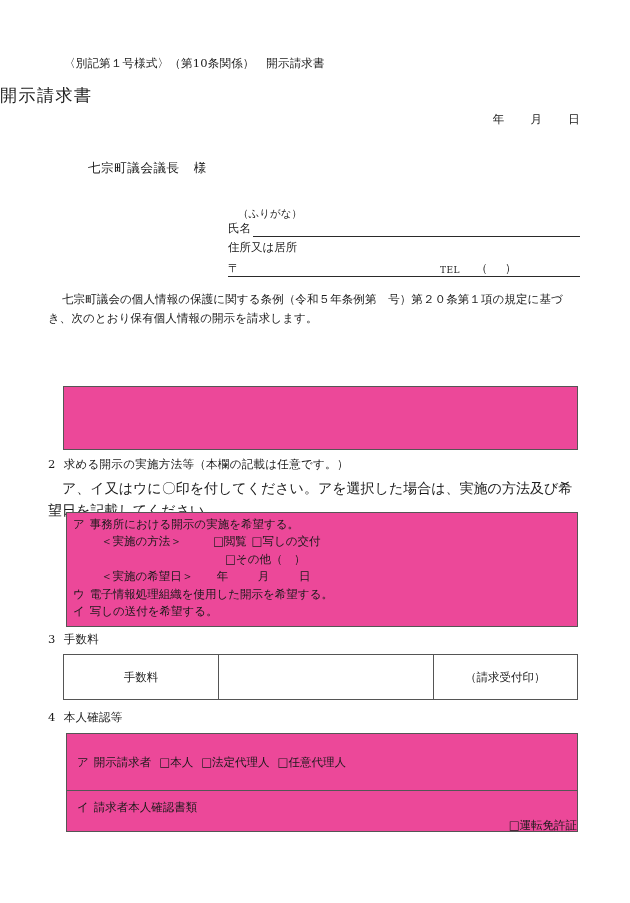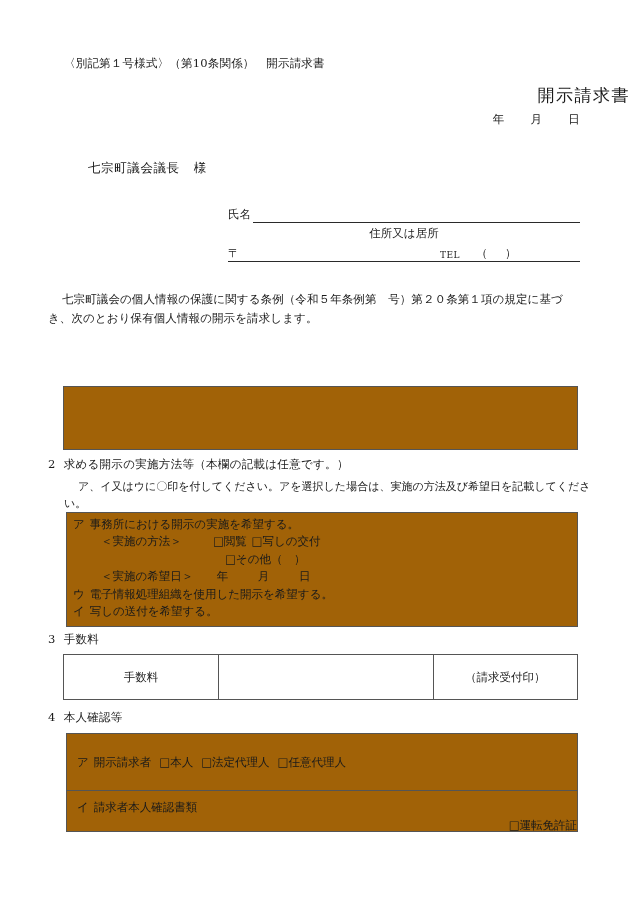--- a/index.html
+++ b/index.html
@@ -29,21 +29,21 @@
     top: 56px;
     font-size: 11.5px;
     letter-spacing: 0.2px;
     white-space: nowrap;
   }
   .doc-title {
     position: absolute;
     left: 0;
     top: 84px;
     width: 630px;
-    text-align: right;
+    text-align: left;
     font-size: 17px;
     letter-spacing: 1.5px;
   }
   .date-line {
     position: absolute;
     right: 50px;
     top: 112px;
     font-size: 11.5px;
     letter-spacing: 0.3px;
   }
@@ -79,21 +79,20 @@
   }
   .field-label { white-space: nowrap; }
   .field-rule {
     flex: 1;
     border-bottom: 1px solid #2a2a2a;
     height: 13px;
     margin-left: 2px;
   }
   .plain-row {
     line-height: 1.75;
-    text-align: center;
   }
   .postal-row {
     display: flex;
     align-items: flex-end;
     border-bottom: 1px solid #2a2a2a;
     margin-top: 3px;
   }
   .postal-mark { width: 212px; }
   .tel-label {
     font-size: 9px;
@@ -120,33 +119,33 @@
     font-size: 11.5px;
     letter-spacing: 0.3px;
     white-space: nowrap;
   }
   .sec-heading .num { margin-right: 8px; }
 
   .box {
     position: absolute;
     border: 1.2px solid #555555;
     box-sizing: border-box;
-    background: #a16207;
+    background: #ec4899;
   }
 
   #sec1-heading { left: 48px; top: 360px; }
   #sec1-box { left: 63px; top: 386px; width: 515px; height: 64px; }
 
   #sec2-heading { left: 48px; top: 457px; }
   .sec2-note {
     position: absolute;
-    left: 64px;
+    left: 48px;
     top: 478px;
     width: 536px;
-    font-size: 11px;
+    font-size: 14px;
     line-height: 1.55;
     text-indent: 14px;
   }
   #sec2-box { left: 66px; top: 512px; width: 512px; height: 115px; }
   .sec2-list {
     padding: 3px 0 0 6px;
     font-size: 11.5px;
     line-height: 1.52;
   }
   .sec2-list .indent1 { padding-left: 28px; }
@@ -213,20 +212,21 @@
     <span>年</span>
     <span>月</span>
     <span>日</span>
   </div>
 
   <div class="addressee">
     <span>七宗町議会議長</span><span class="honorific">様</span>
   </div>
 
   <div class="applicant">
+    <div class="furigana">（ふりがな）</div>
     <div class="field-row">
       <span class="field-label">氏名</span>
       <span class="field-rule"></span>
     </div>
     <div class="plain-row">住所又は居所</div>
     <div class="postal-row">
       <span class="postal-mark">〒</span>
       <span class="tel-label">TEL</span>
       <span class="tel-paren">（　）</span>
     </div>

